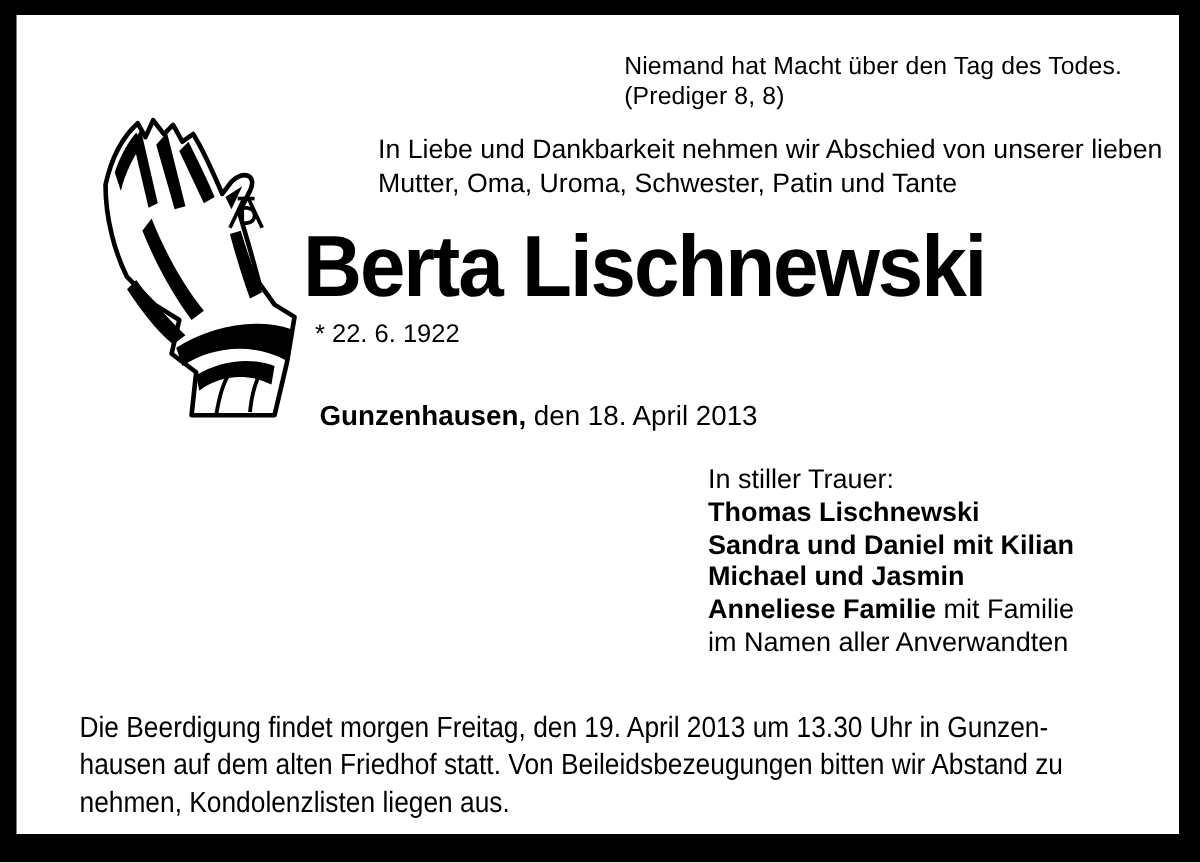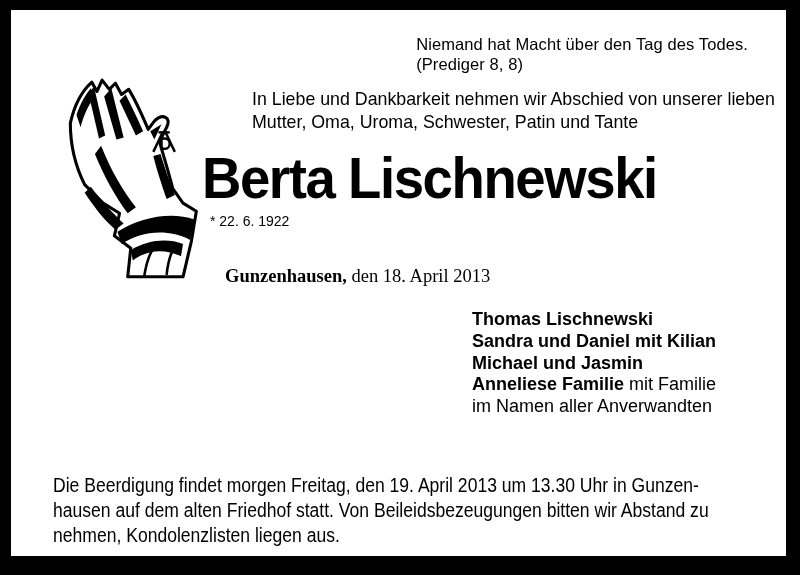--- a/index.html
+++ b/index.html
@@ -31,26 +31,25 @@
   }
   .name{
     position:absolute;left:202px;top:144px;
     font-size:58px;font-weight:bold;letter-spacing:-1.5px;
     white-space:nowrap;
     transform:scaleX(0.94);transform-origin:left top;
   }
   .dates{
     position:absolute;left:210px;top:213px;width:533px;
     display:flex;justify-content:space-between;
-    font-size:14px;
+    font-size:17px;
   }
   .dateline{
-    position:absolute;left:225px;top:266px;
+    position:absolute;left:213px;top:266px;
     font-size:18.5px;
-    font-family:Liberation Serif, serif;
   }
   .dateline .b{font-weight:bold;}
   .mourning{
     position:absolute;left:472px;top:309px;
     font-size:18px;line-height:21.8px;
   }
   .mourning .bold{font-weight:bold;}
   .funeral{
     position:absolute;left:53px;top:473px;
     font-size:19.5px;line-height:25px;
@@ -113,20 +112,21 @@
 
   <div class="dates">
     <span>* 22. 6. 1922</span>
   </div>
 
   <div class="dateline">
     <span class="b">Gunzenhausen,</span><span> den 18. April 2013</span>
   </div>
 
   <div class="mourning">
+    <div>In stiller Trauer:</div>
     <div class="bold">Thomas Lischnewski</div>
     <div class="bold">Sandra und Daniel mit Kilian</div>
     <div class="bold">Michael und Jasmin</div>
     <div><span class="bold">Anneliese Familie</span><span> mit Familie</span></div>
     <div>im Namen aller Anverwandten</div>
   </div>
 
   <div class="funeral">
     <div>Die Beerdigung findet morgen Freitag, den 19. April 2013 um 13.30 Uhr in Gunzen-</div>
     <div>hausen auf dem alten Friedhof statt. Von Beileidsbezeugungen bitten wir Abstand zu</div>

